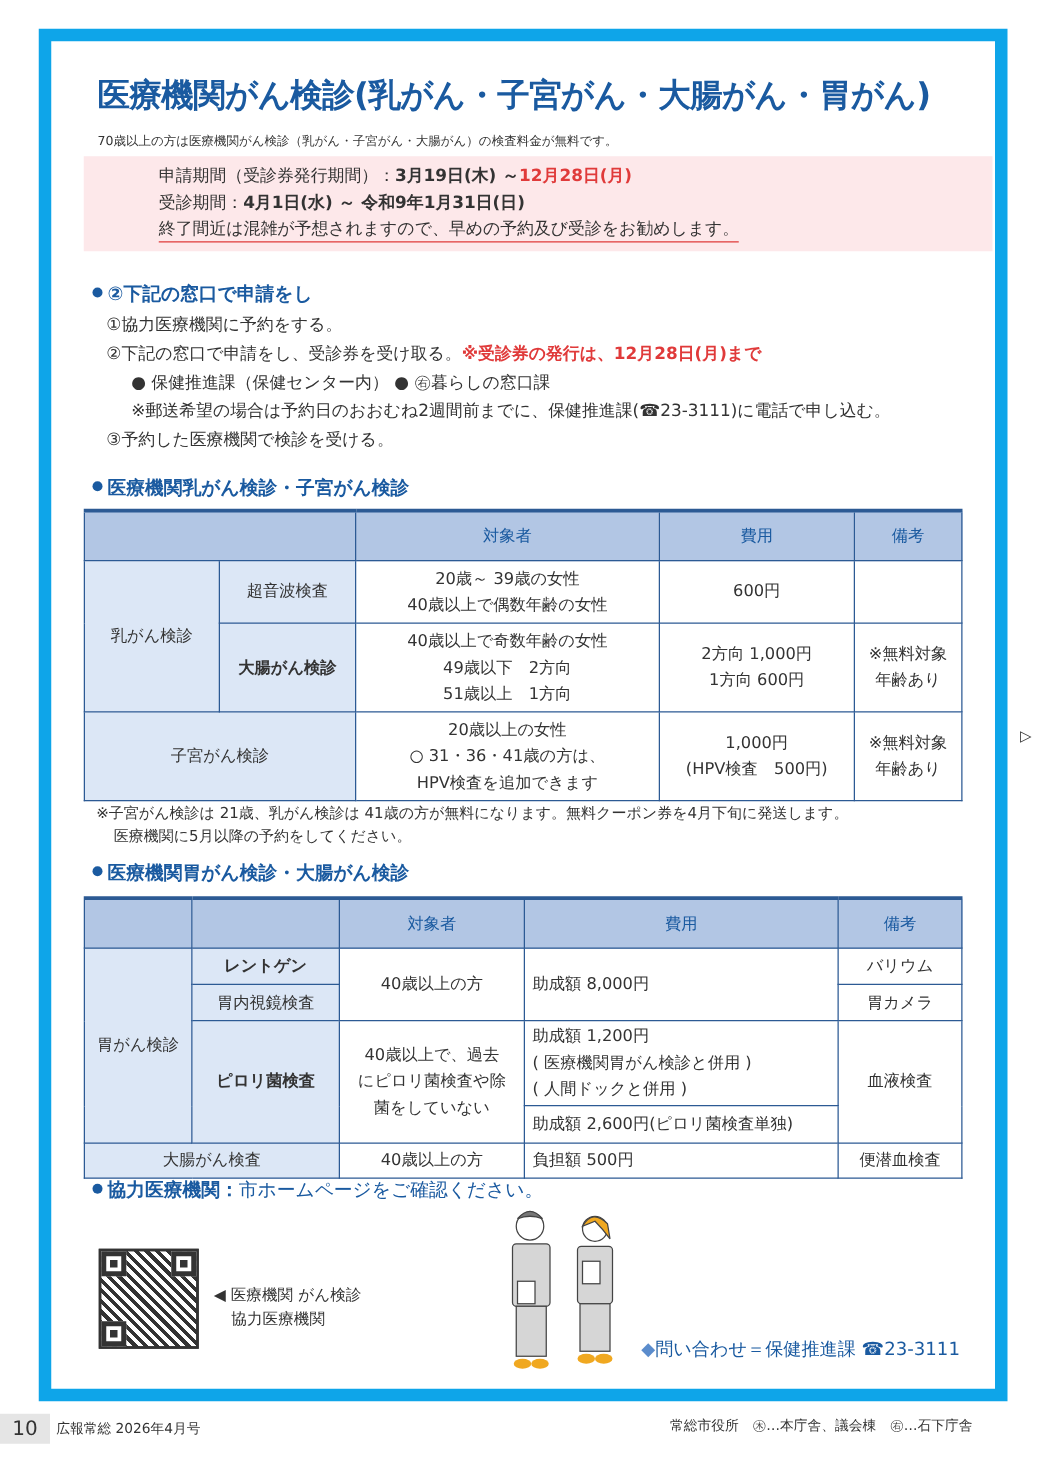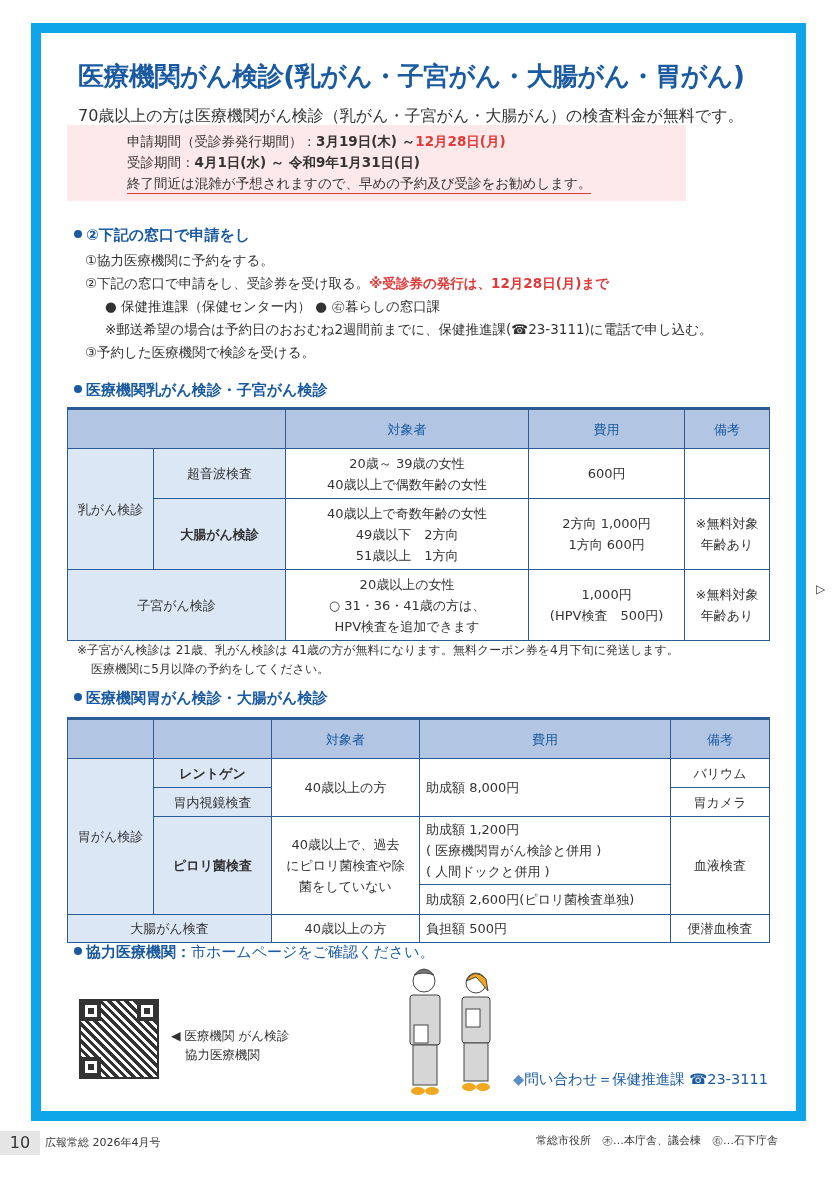--- a/index.html
+++ b/index.html
@@ -1,21 +1,21 @@
 <!DOCTYPE html>
 <html><head>
 <meta charset="utf-8">
 <style>
   * { box-sizing: border-box; margin: 0; padding: 0; }
   body { width: 836px; height: 1181px; background: #ffffff; font-family: "DejaVu Sans", sans-serif; color: #333; position: relative; overflow: hidden; }
   .frame { position: absolute; left: 31px; top: 23px; width: 775px; height: 1098px; background: #0ea5e9; }
   .inner { position: absolute; left: 10px; top: 10px; right: 10px; bottom: 10px; background: #fff; }
   .title { position: absolute; left: 37px; top: 26px; font-size: 26px; font-weight: bold; color: #1a5aa0; letter-spacing: -0.5px; white-space: nowrap; }
-  .intro { position: absolute; left: 37px; top: 73px; font-size: 16px; color: #333; white-space: nowrap; }
-  .period-box { position: absolute; left: 26px; top: 92px; width: 619px; height: 76px; background: #fde8ea; padding: 6px 0 0 60px; font-size: 13.5px; line-height: 21px; }
+  .intro { position: absolute; left: 37px; top: 73px; font-size: 10px; color: #333; white-space: nowrap; }
+  .period-box { position: absolute; left: 26px; top: 92px; width: 727px; height: 76px; background: #fde8ea; padding: 6px 0 0 60px; font-size: 13.5px; line-height: 21px; }
   .period-box .red { color: #e03a3a; font-weight: bold; }
   .period-box b { font-weight: bold; }
   .period-box .note { display: inline-block; border-bottom: 1.5px solid #e03a3a; line-height: 19px; font-weight: normal; text-align: center; }
   .h2 { position: absolute; left: 33px; font-size: 15px; font-weight: bold; color: #1a5aa0; white-space: nowrap; }
   .h2 .dot { display: inline-block; width: 8px; height: 8px; border-radius: 50%; background: #1a5aa0; margin-right: 4px; vertical-align: 2px; }
   .steps { position: absolute; left: 44px; top: 216px; font-size: 13.5px; line-height: 23px; white-space: nowrap; }
   .steps .red { color: #e03a3a; font-weight: bold; }
   .steps .ind1 { padding-left: 20px; }
   .steps .ind2 { padding-left: 20px; }
   table { position: absolute; border-collapse: collapse; font-size: 13px; color: #333; }
@@ -72,21 +72,21 @@
 
     <table style="left:26px; top:374px; width:703px;">
       <tbody>
           <tr>
         <th class="tbl-top" colspan="2" style="width:204px"></th>
         <th class="tbl-top" style="width:243px">対象者</th>
         <th class="tbl-top" style="width:156px">費用</th>
         <th class="tbl-top">備考</th>
       </tr>
       <tr style="height:50px">
-        <td class="lab" rowspan="2" style="width:86px">乳がん検診</td>
+        <td class="lab" rowspan="2" style="width:108px">乳がん検診</td>
         <td class="lab">超音波検査</td>
         <td>
               <div>20歳～ 39歳の女性</div>
               <div>40歳以上で偶数年齢の女性</div>
             </td>
         <td>600円</td>
         <td></td>
       </tr>
       <tr style="height:71px">
         <td class="lab bold">大腸がん検診</td>

